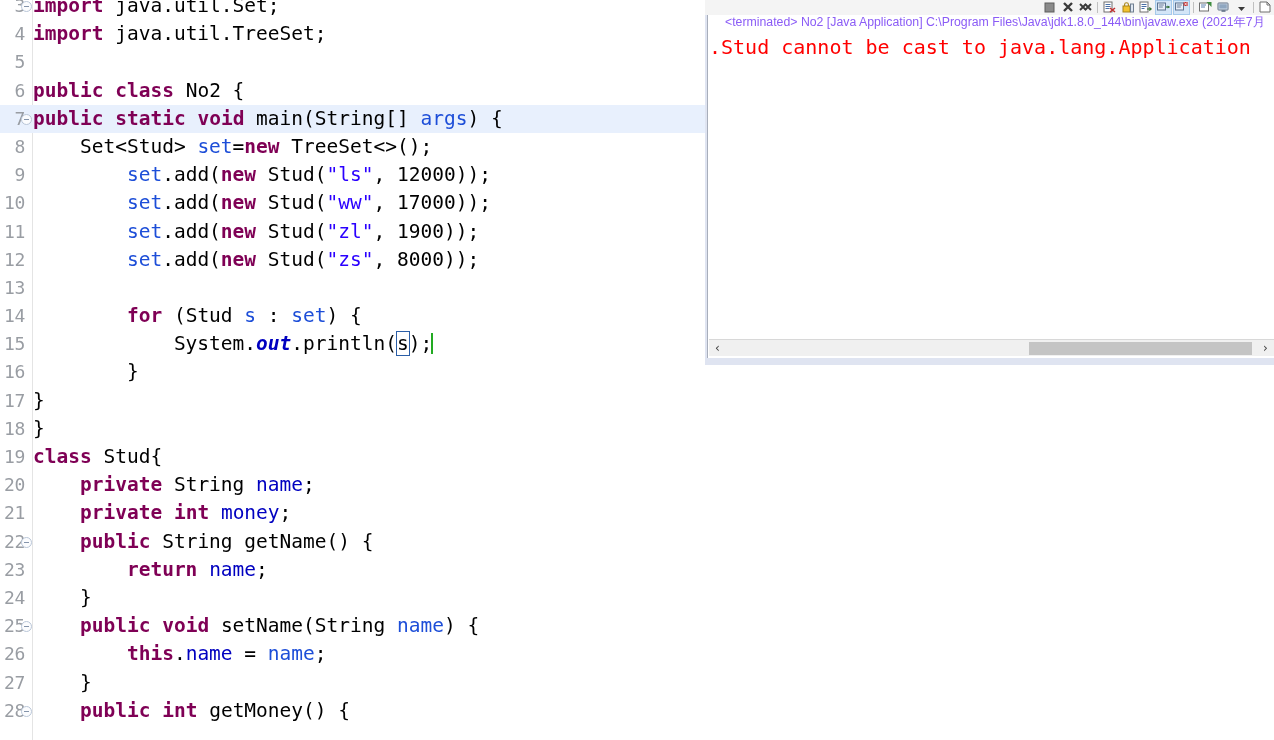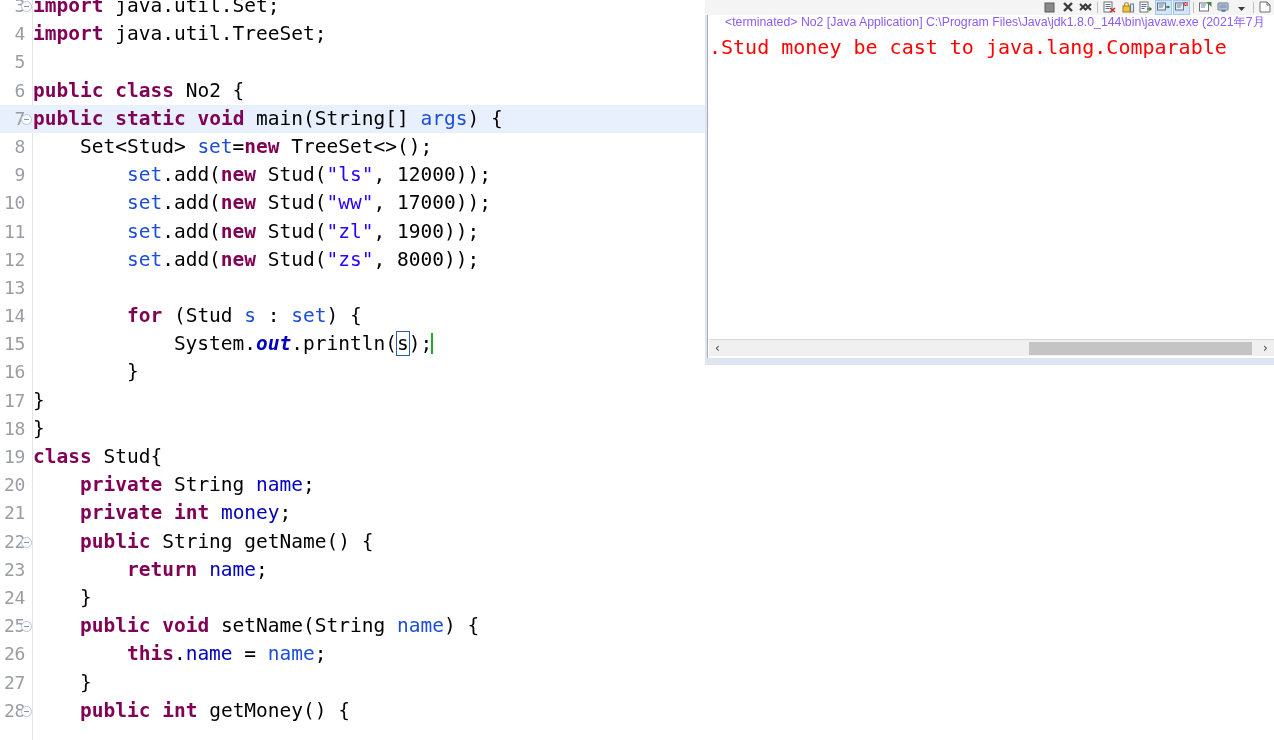--- a/index.html
+++ b/index.html
@@ -266,21 +266,21 @@
               <path d="M1 1 h7 l3 3 v7 h-10 Z" fill="#ffffff" stroke="#6f6f6f"></path>
               <path d="M8 1 v3 h3" fill="none" stroke="#6f6f6f"></path>
             </svg></span>
         </div>
       </div>
   </div>
 
   <div class="console-header">&lt;terminated&gt; No2 [Java Application] C:\Program Files\Java\jdk1.8.0_144\bin\javaw.exe (2021年7月</div>
 
   <div class="console-body" id="console-body">
-      <div class="console-line" style="color: rgb(255, 0, 0);">.Stud money be cast to java.lang.Comparable</div>
+      <div class="console-line" style="color: rgb(255, 0, 0);">.Stud cannot be cast to java.lang.Application</div>
     </div>
 
   <div class="console-scroll">
     <div class="sb-arrow">‹</div>
     <div class="sb-track">
       <div class="sb-thumb"></div>
     </div>
     <div class="sb-arrow">›</div>
   </div>
 

